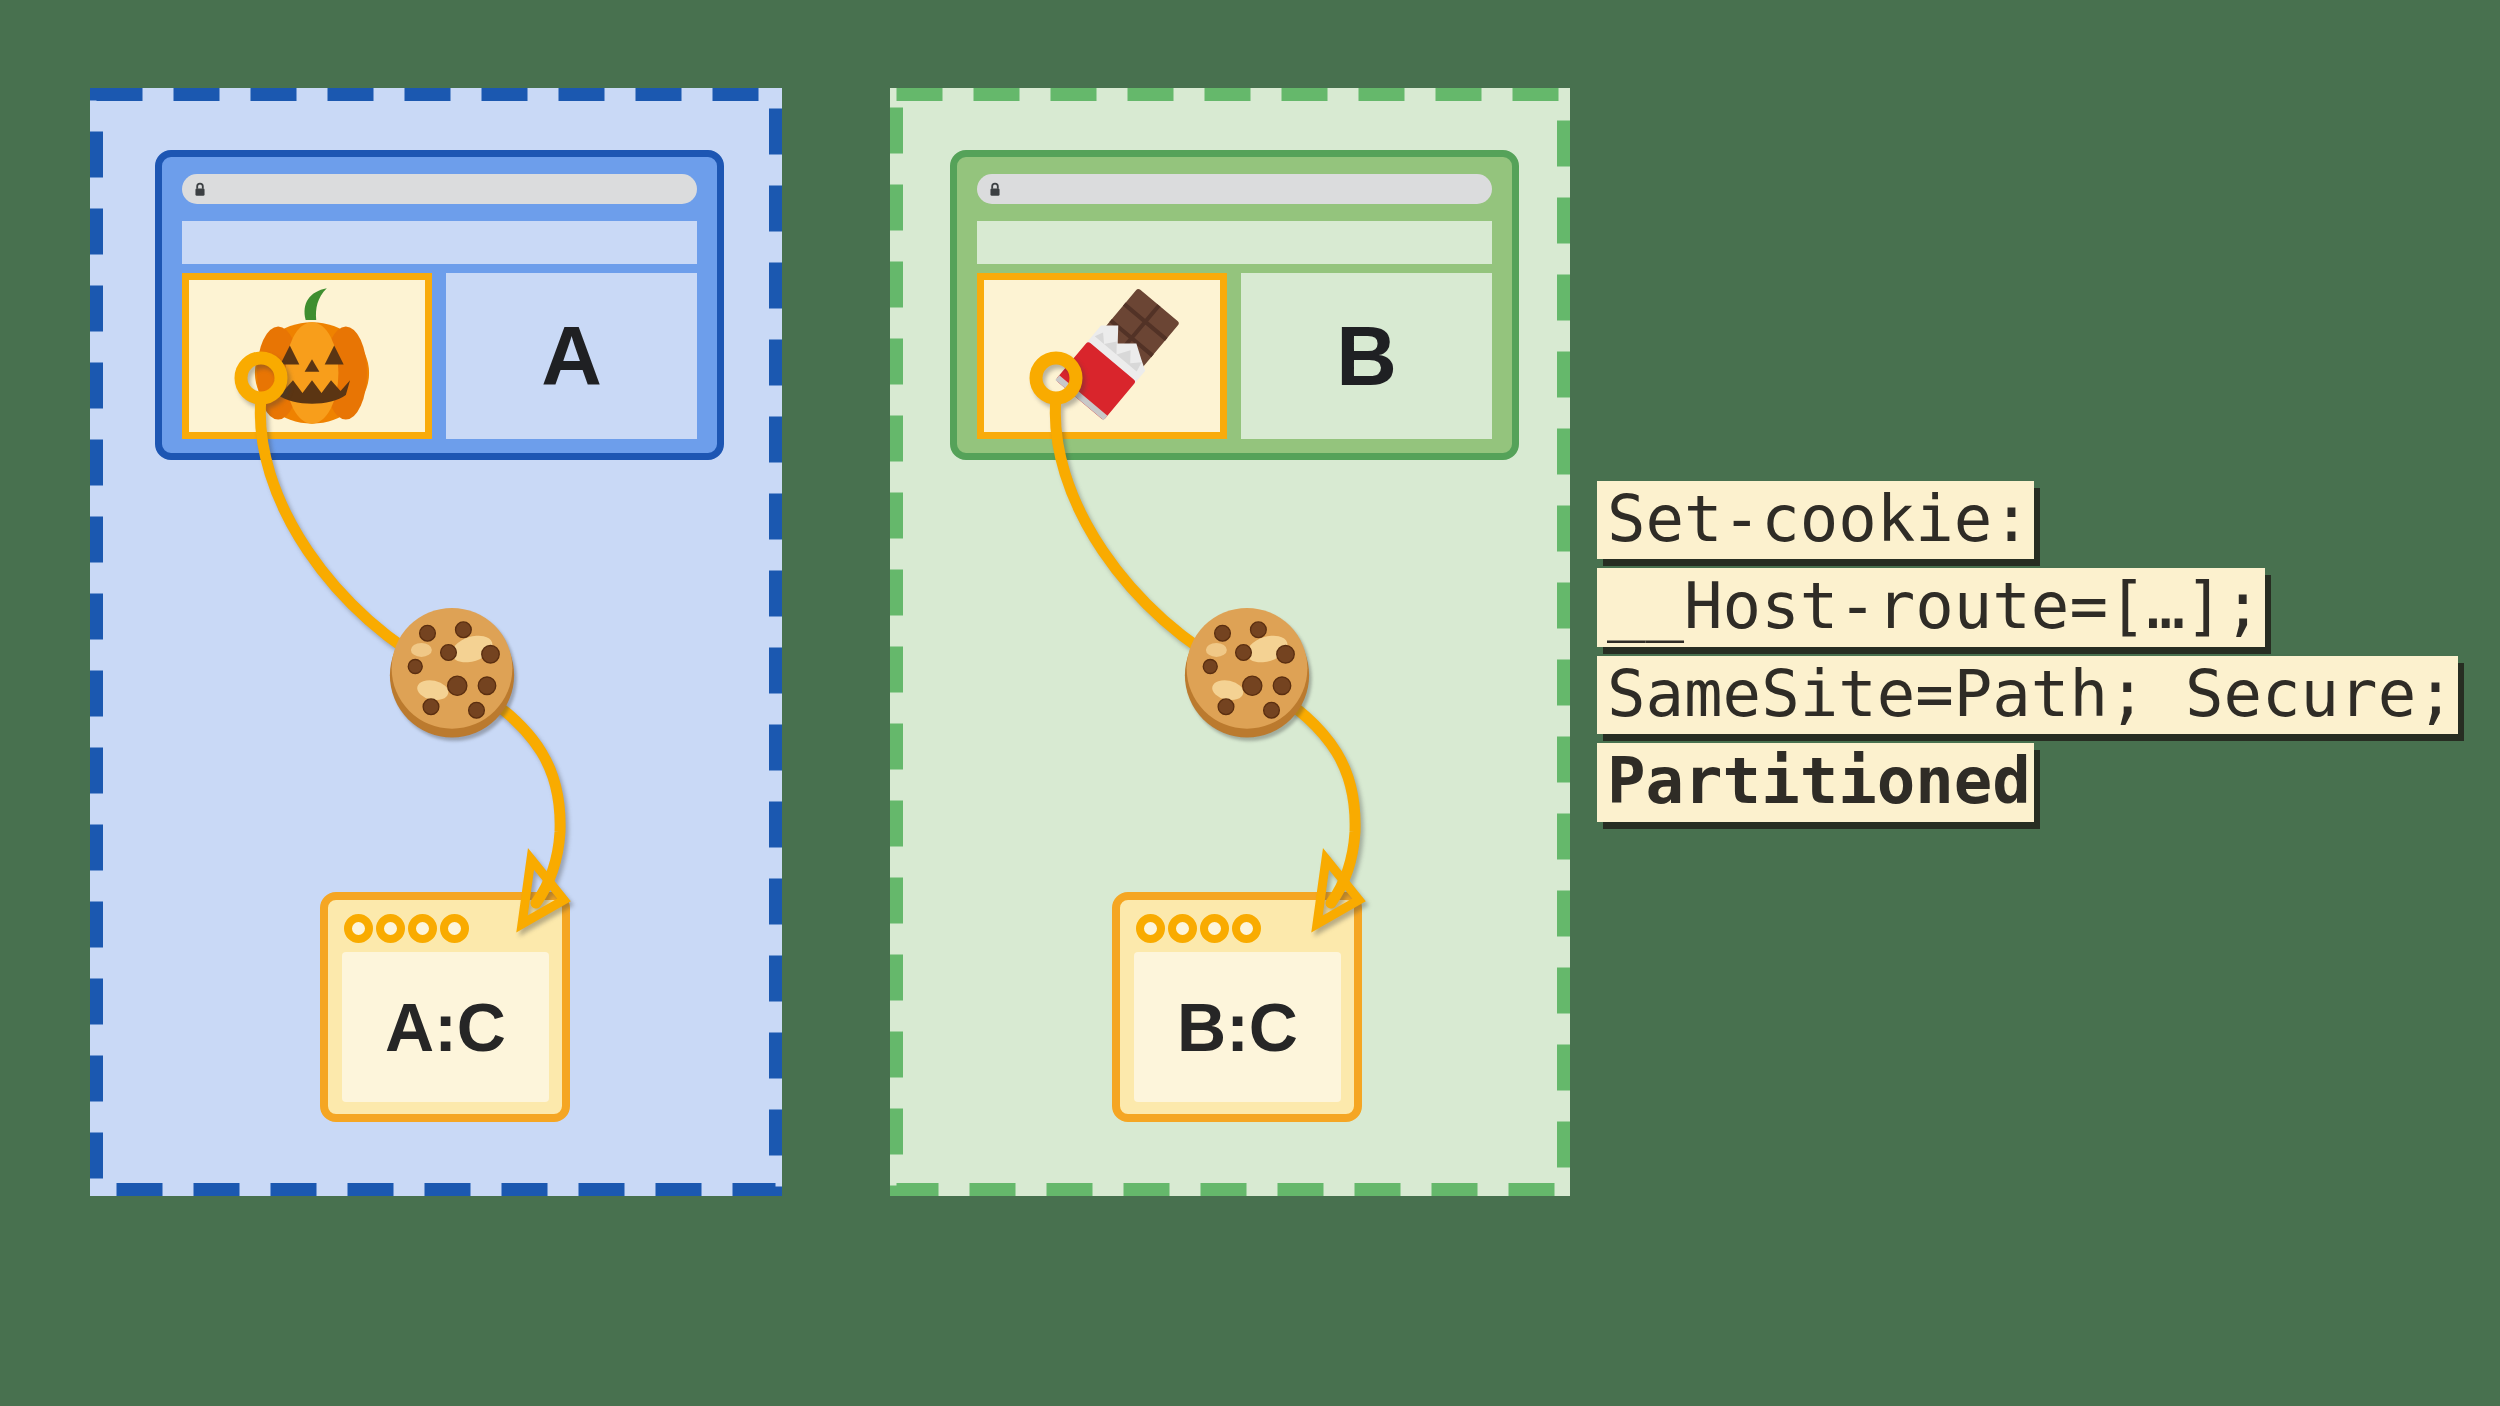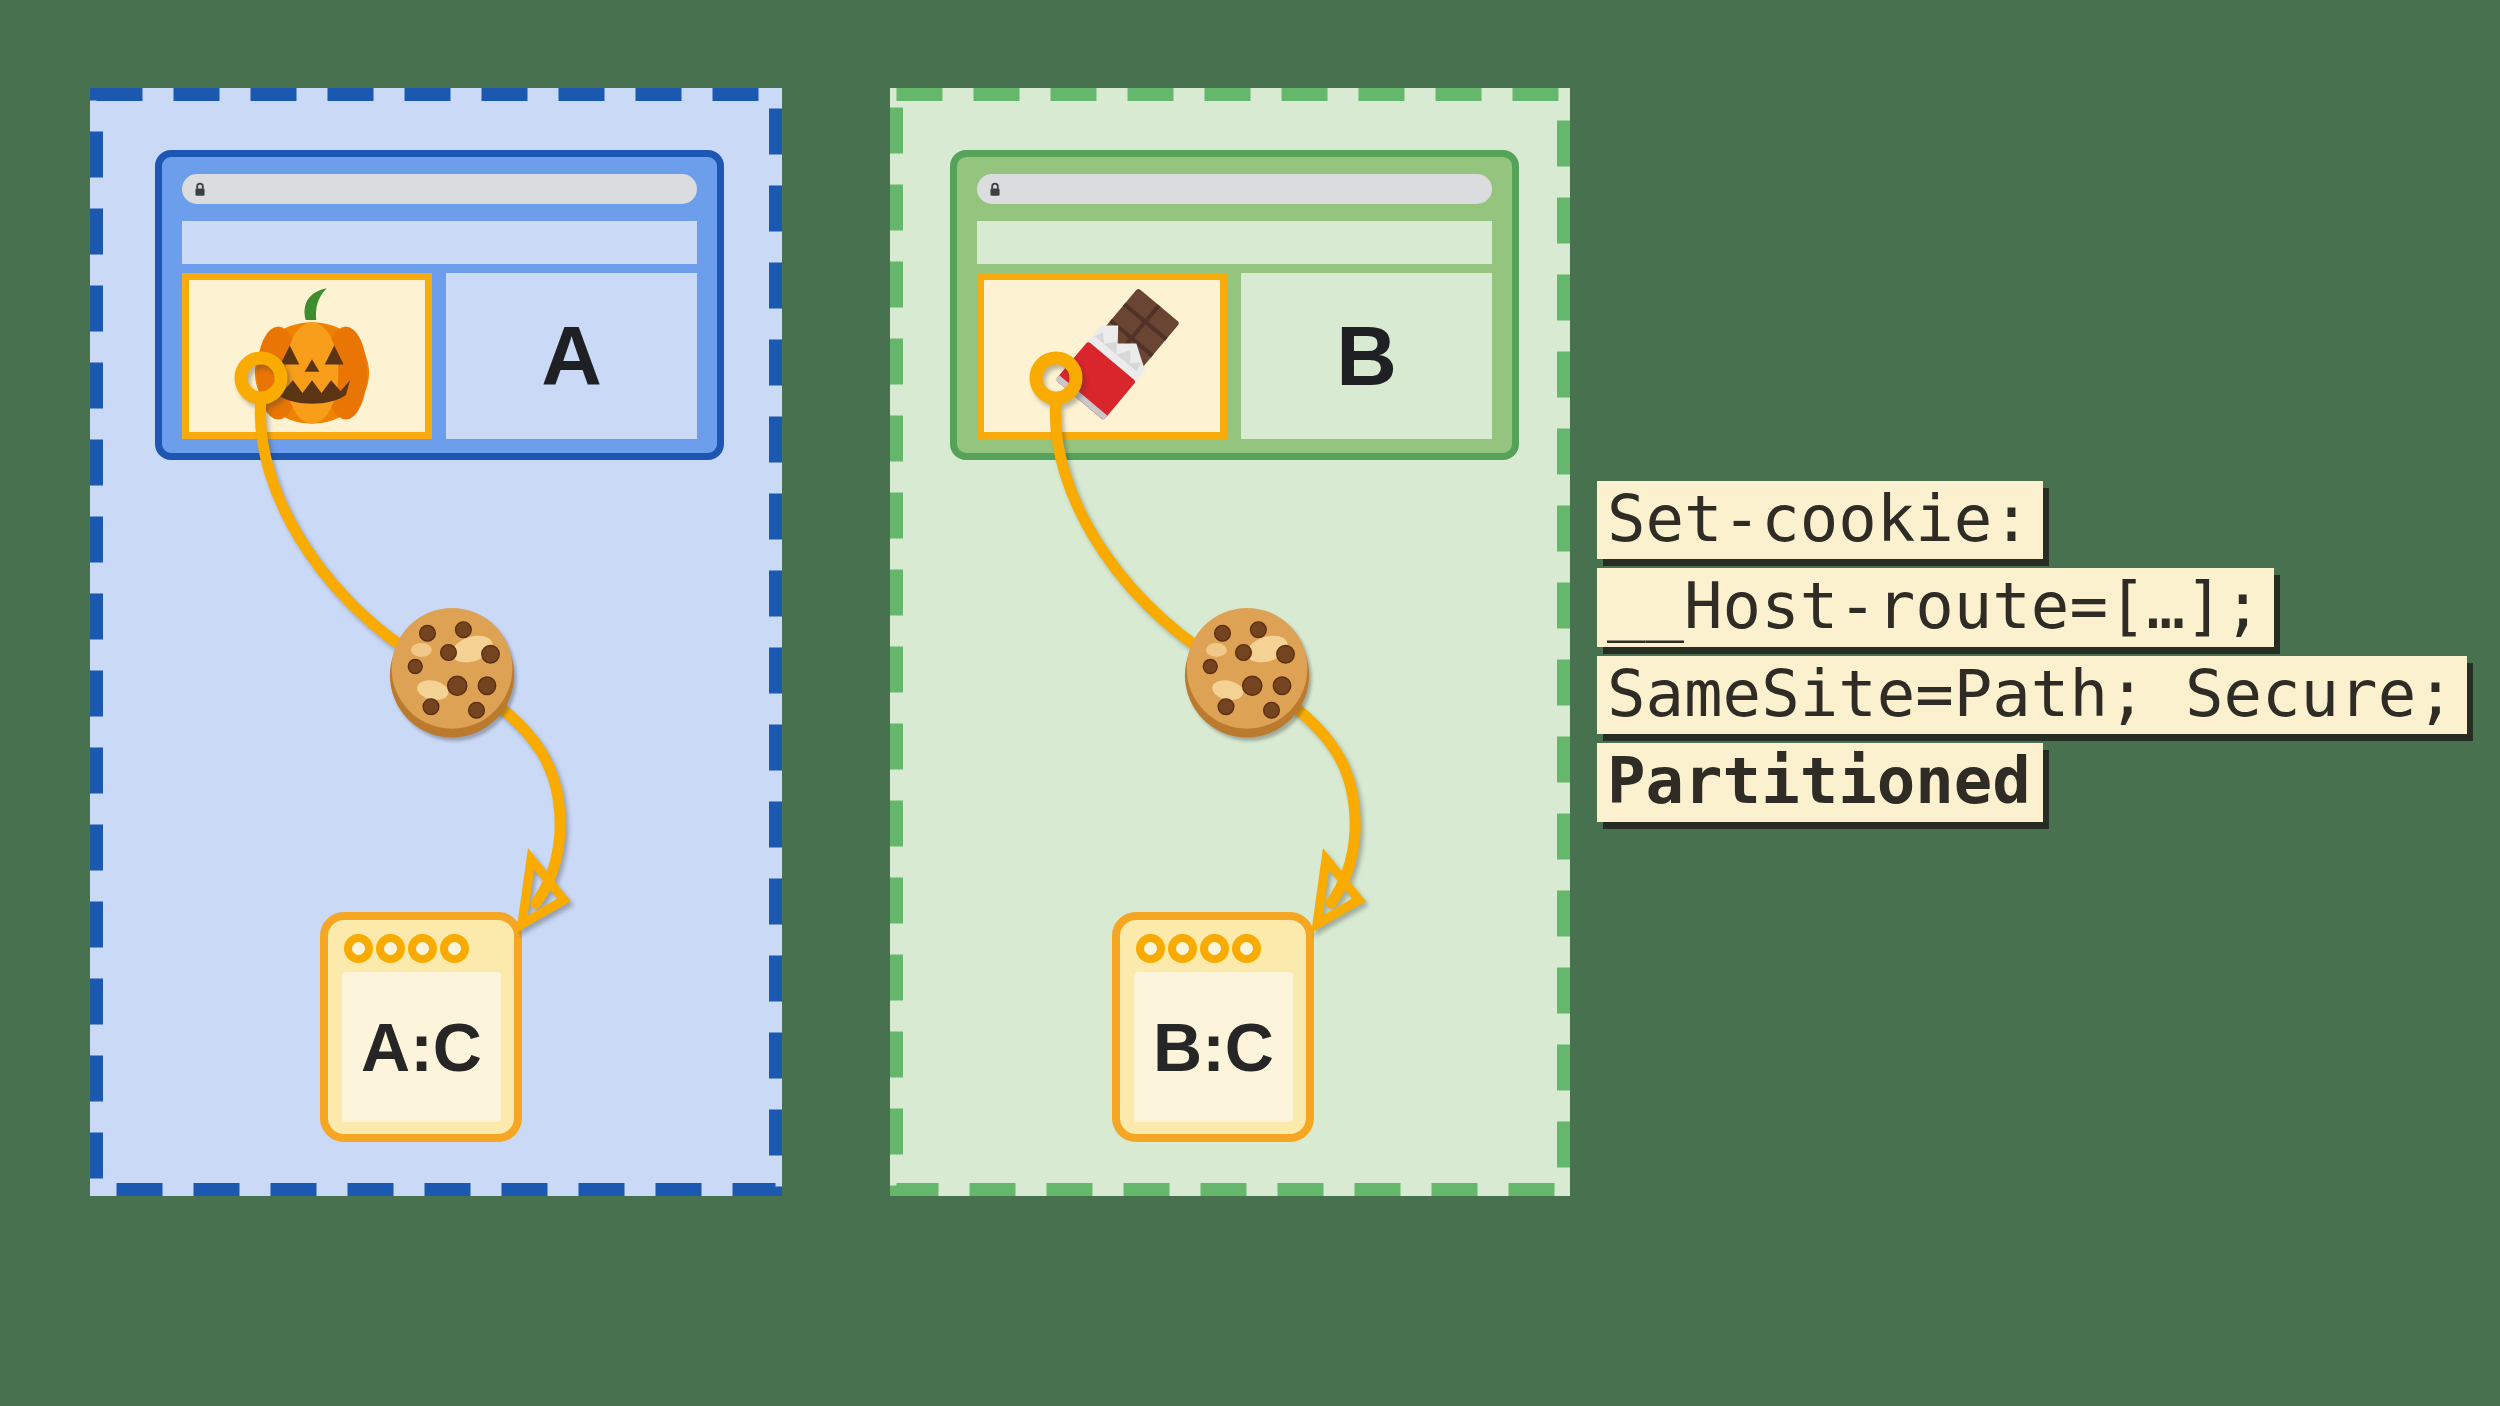--- a/index.html
+++ b/index.html
@@ -25,43 +25,43 @@
   .iframe-box{position:absolute;left:20px;top:116px;width:250px;height:166px;box-sizing:border-box;
               border:7px solid var(--iframe-border,#F9AB0B);background:var(--iframe-bg,#FDF3D3);
               display:flex;align-items:center;justify-content:center;}
   .label-box{position:absolute;left:284px;right:20px;top:116px;height:166px;
              display:flex;align-items:center;justify-content:center;}
   .browser-a .label-box{background:var(--panel-a-bg,#C9D9F6);}
   .browser-b .label-box{background:var(--panel-b-bg,#D8EAD2);}
   .site-letter{font-size:84px;font-weight:700;color:var(--ink,#1F2023);line-height:1;}
 
   
-  .jar{position:absolute;top:824px;width:202px;height:230px;box-sizing:border-box;
-       border:8px solid var(--jar-border,#F5A623);border-radius:24px;background:var(--jar-bg,#FCE9AC);}
+  .jar{position:absolute;top:804px;width:250px;height:230px;box-sizing:border-box;
+       border:8px solid var(--jar-border,#F5A623);border-radius:16px;background:var(--jar-bg,#FCE9AC);}
   .panel-a .jar{left:230px;}
   .panel-b .jar{left:222px;padding-left:43px;}
   .jar-dots{position:absolute;left:16px;top:14px;display:flex;gap:3px;}
   .jar-dot{width:13px;height:13px;border:8px solid var(--orange,#F9AB00);
            background:var(--jar-inner,#FDF5DB);border-radius:50%;}
   .jar-inner{position:absolute;left:14px;right:13px;top:52px;bottom:12px;border-radius:4px;
              background:var(--jar-inner,#FDF5DB);display:flex;align-items:center;justify-content:center;}
   .jar-label{font-size:68px;font-weight:700;color:#262626;line-height:1;}
 
   
   .decor{position:absolute;left:0;top:0;width:2500px;height:1406px;pointer-events:none;}
   .shadowed{filter:drop-shadow(3px 4px 2px rgba(60,60,60,0.35));}
   .wire{fill:none;stroke:var(--orange,#F9AB00);stroke-width:11;stroke-linecap:round;}
   .ringc{fill:none;stroke:var(--orange,#F9AB00);stroke-width:13;}
   .arrowhead{fill:none;stroke:var(--orange,#F9AB00);stroke-width:9;stroke-linejoin:miter;}
 
   
   .code-block{position:absolute;left:1597px;top:481px;}
   .code-line{display:table;background:var(--code-bg,#FCF1CE);color:var(--code-ink,#2F2C26);
              font-family:"DejaVu Sans Mono","Liberation Mono",monospace;font-size:64px;line-height:1.1;
-             padding:3px 12px 5px 10px;margin-bottom:9px;white-space:pre;
+             padding:3px 3px 5px 10px;margin-bottom:9px;white-space:pre;
              box-shadow:6px 7px 0 rgba(32,30,24,0.82);}
   .code-line.bold{font-weight:700;}
 </style>
 </head>
 <body>
 
 <div class="stage">
 
   <div class="panel panel-a">
     <svg class="dashline" viewBox="0 0 692 1108" preserveAspectRatio="none">

